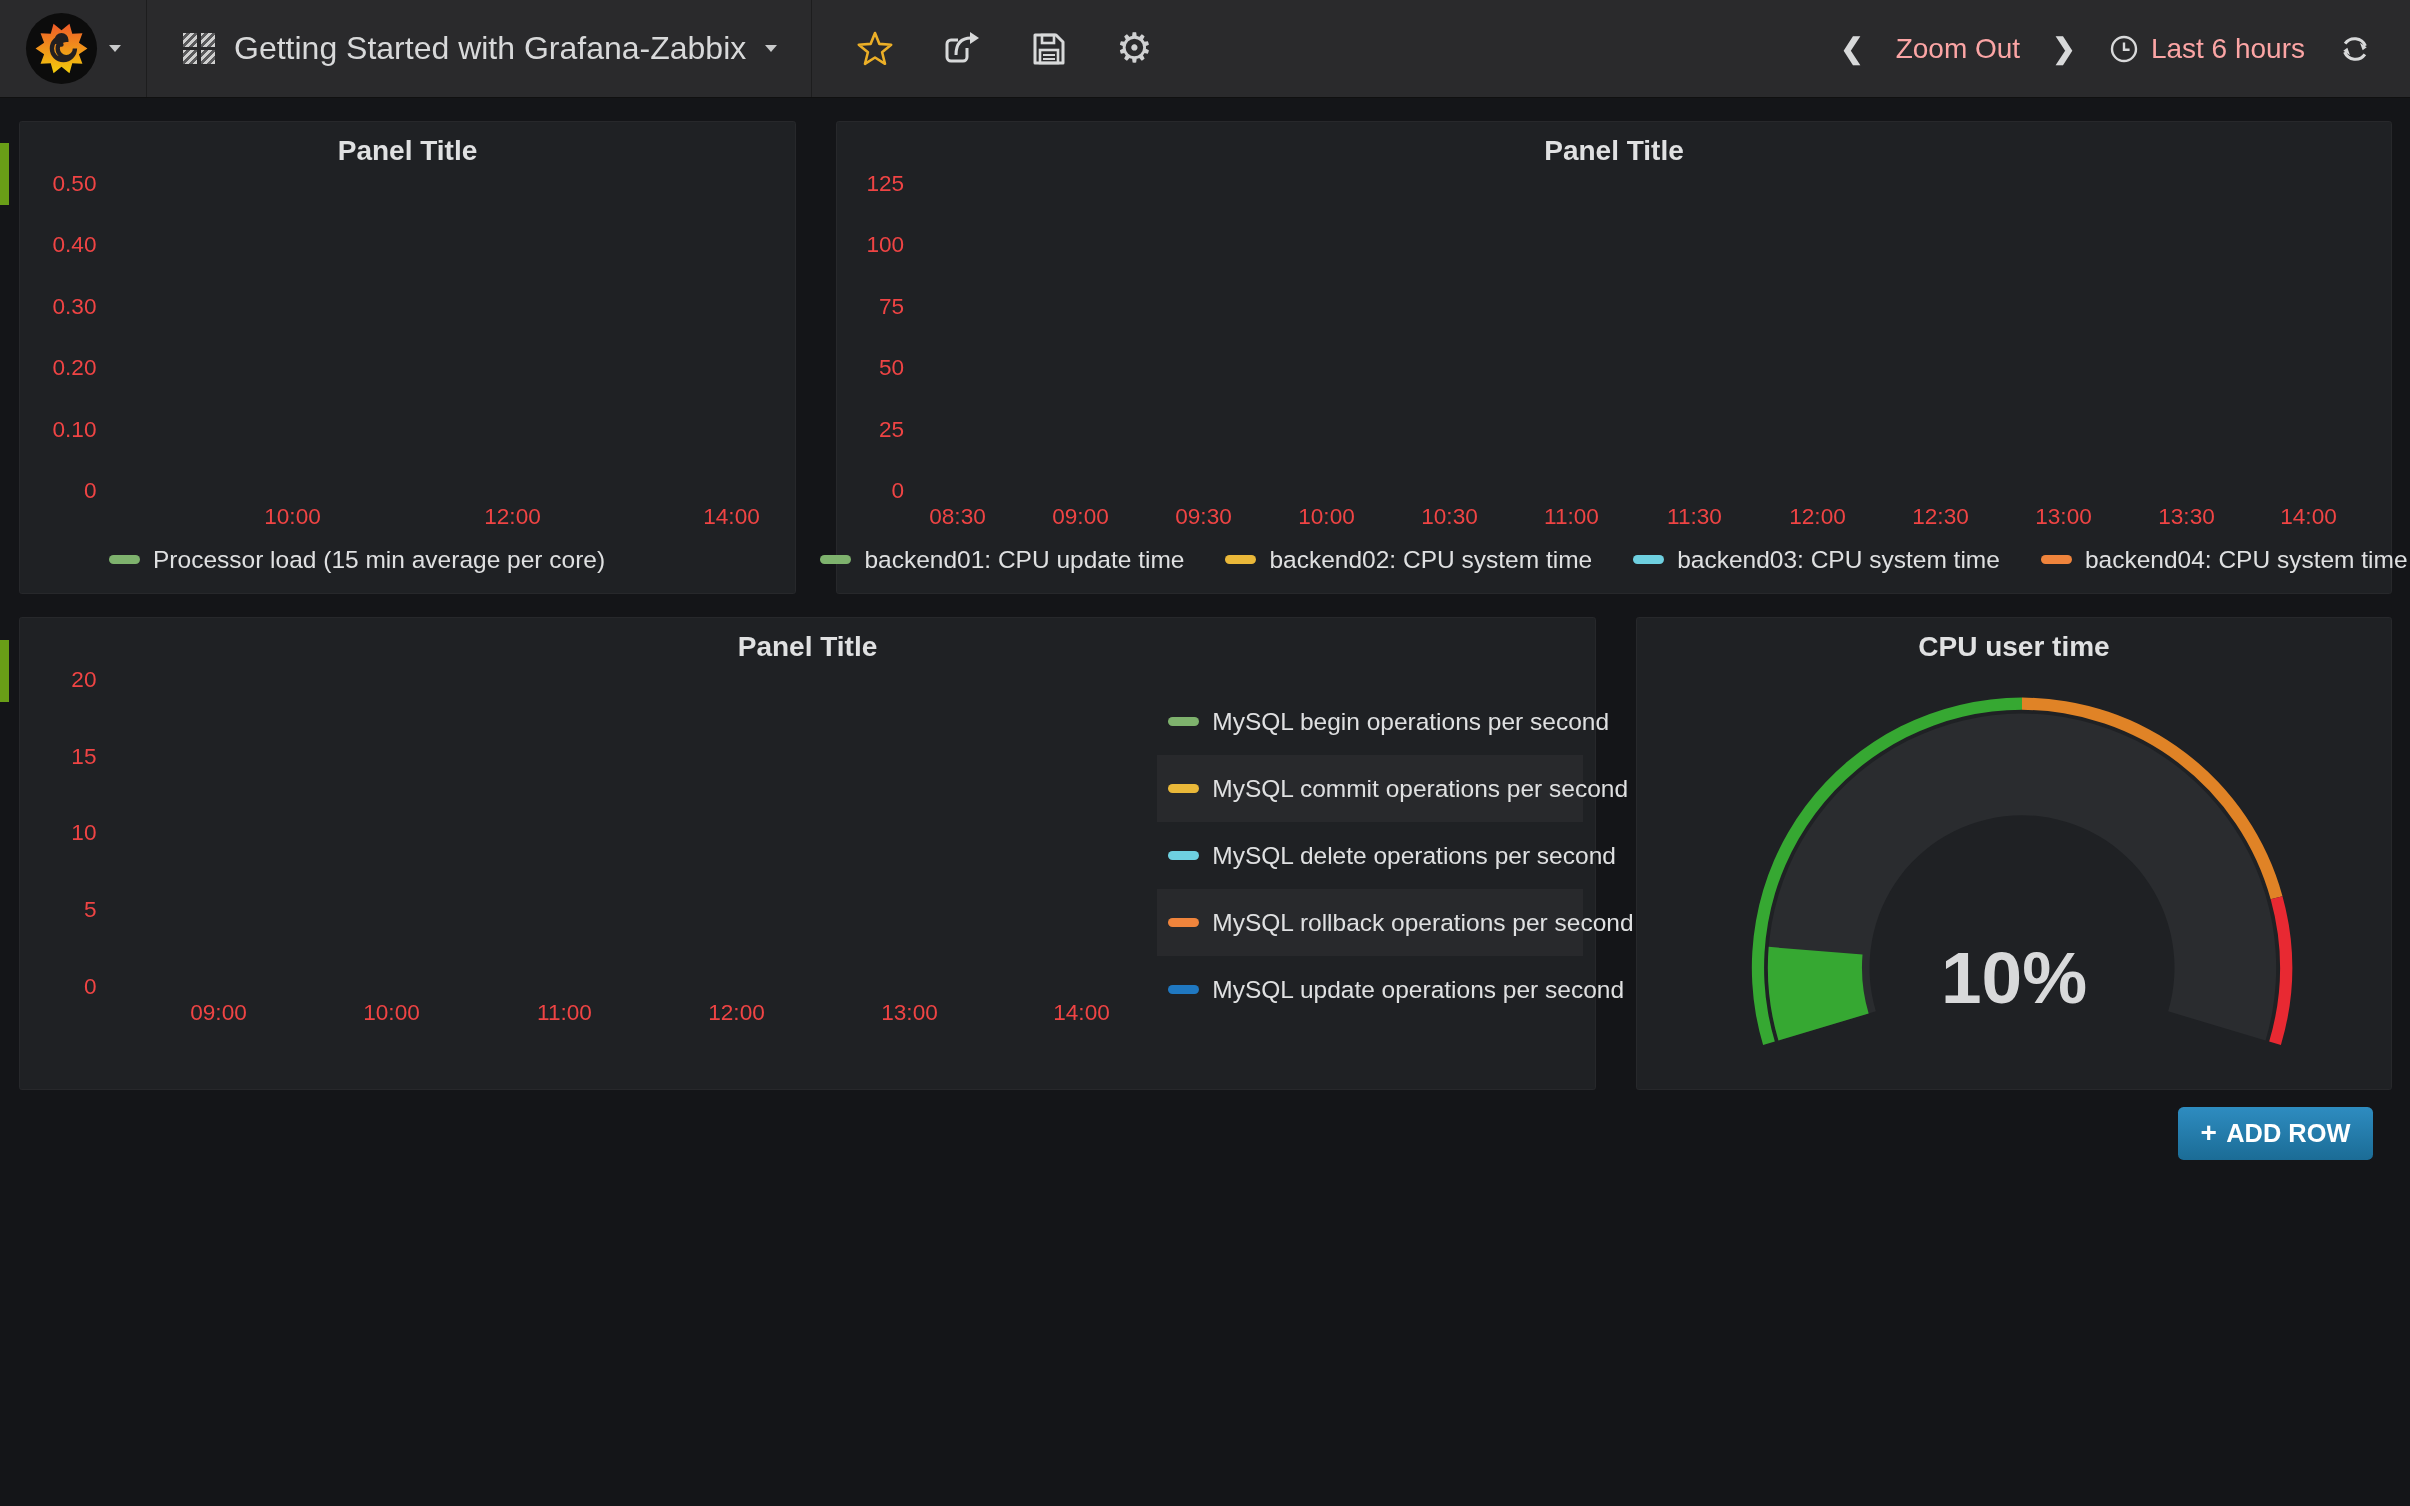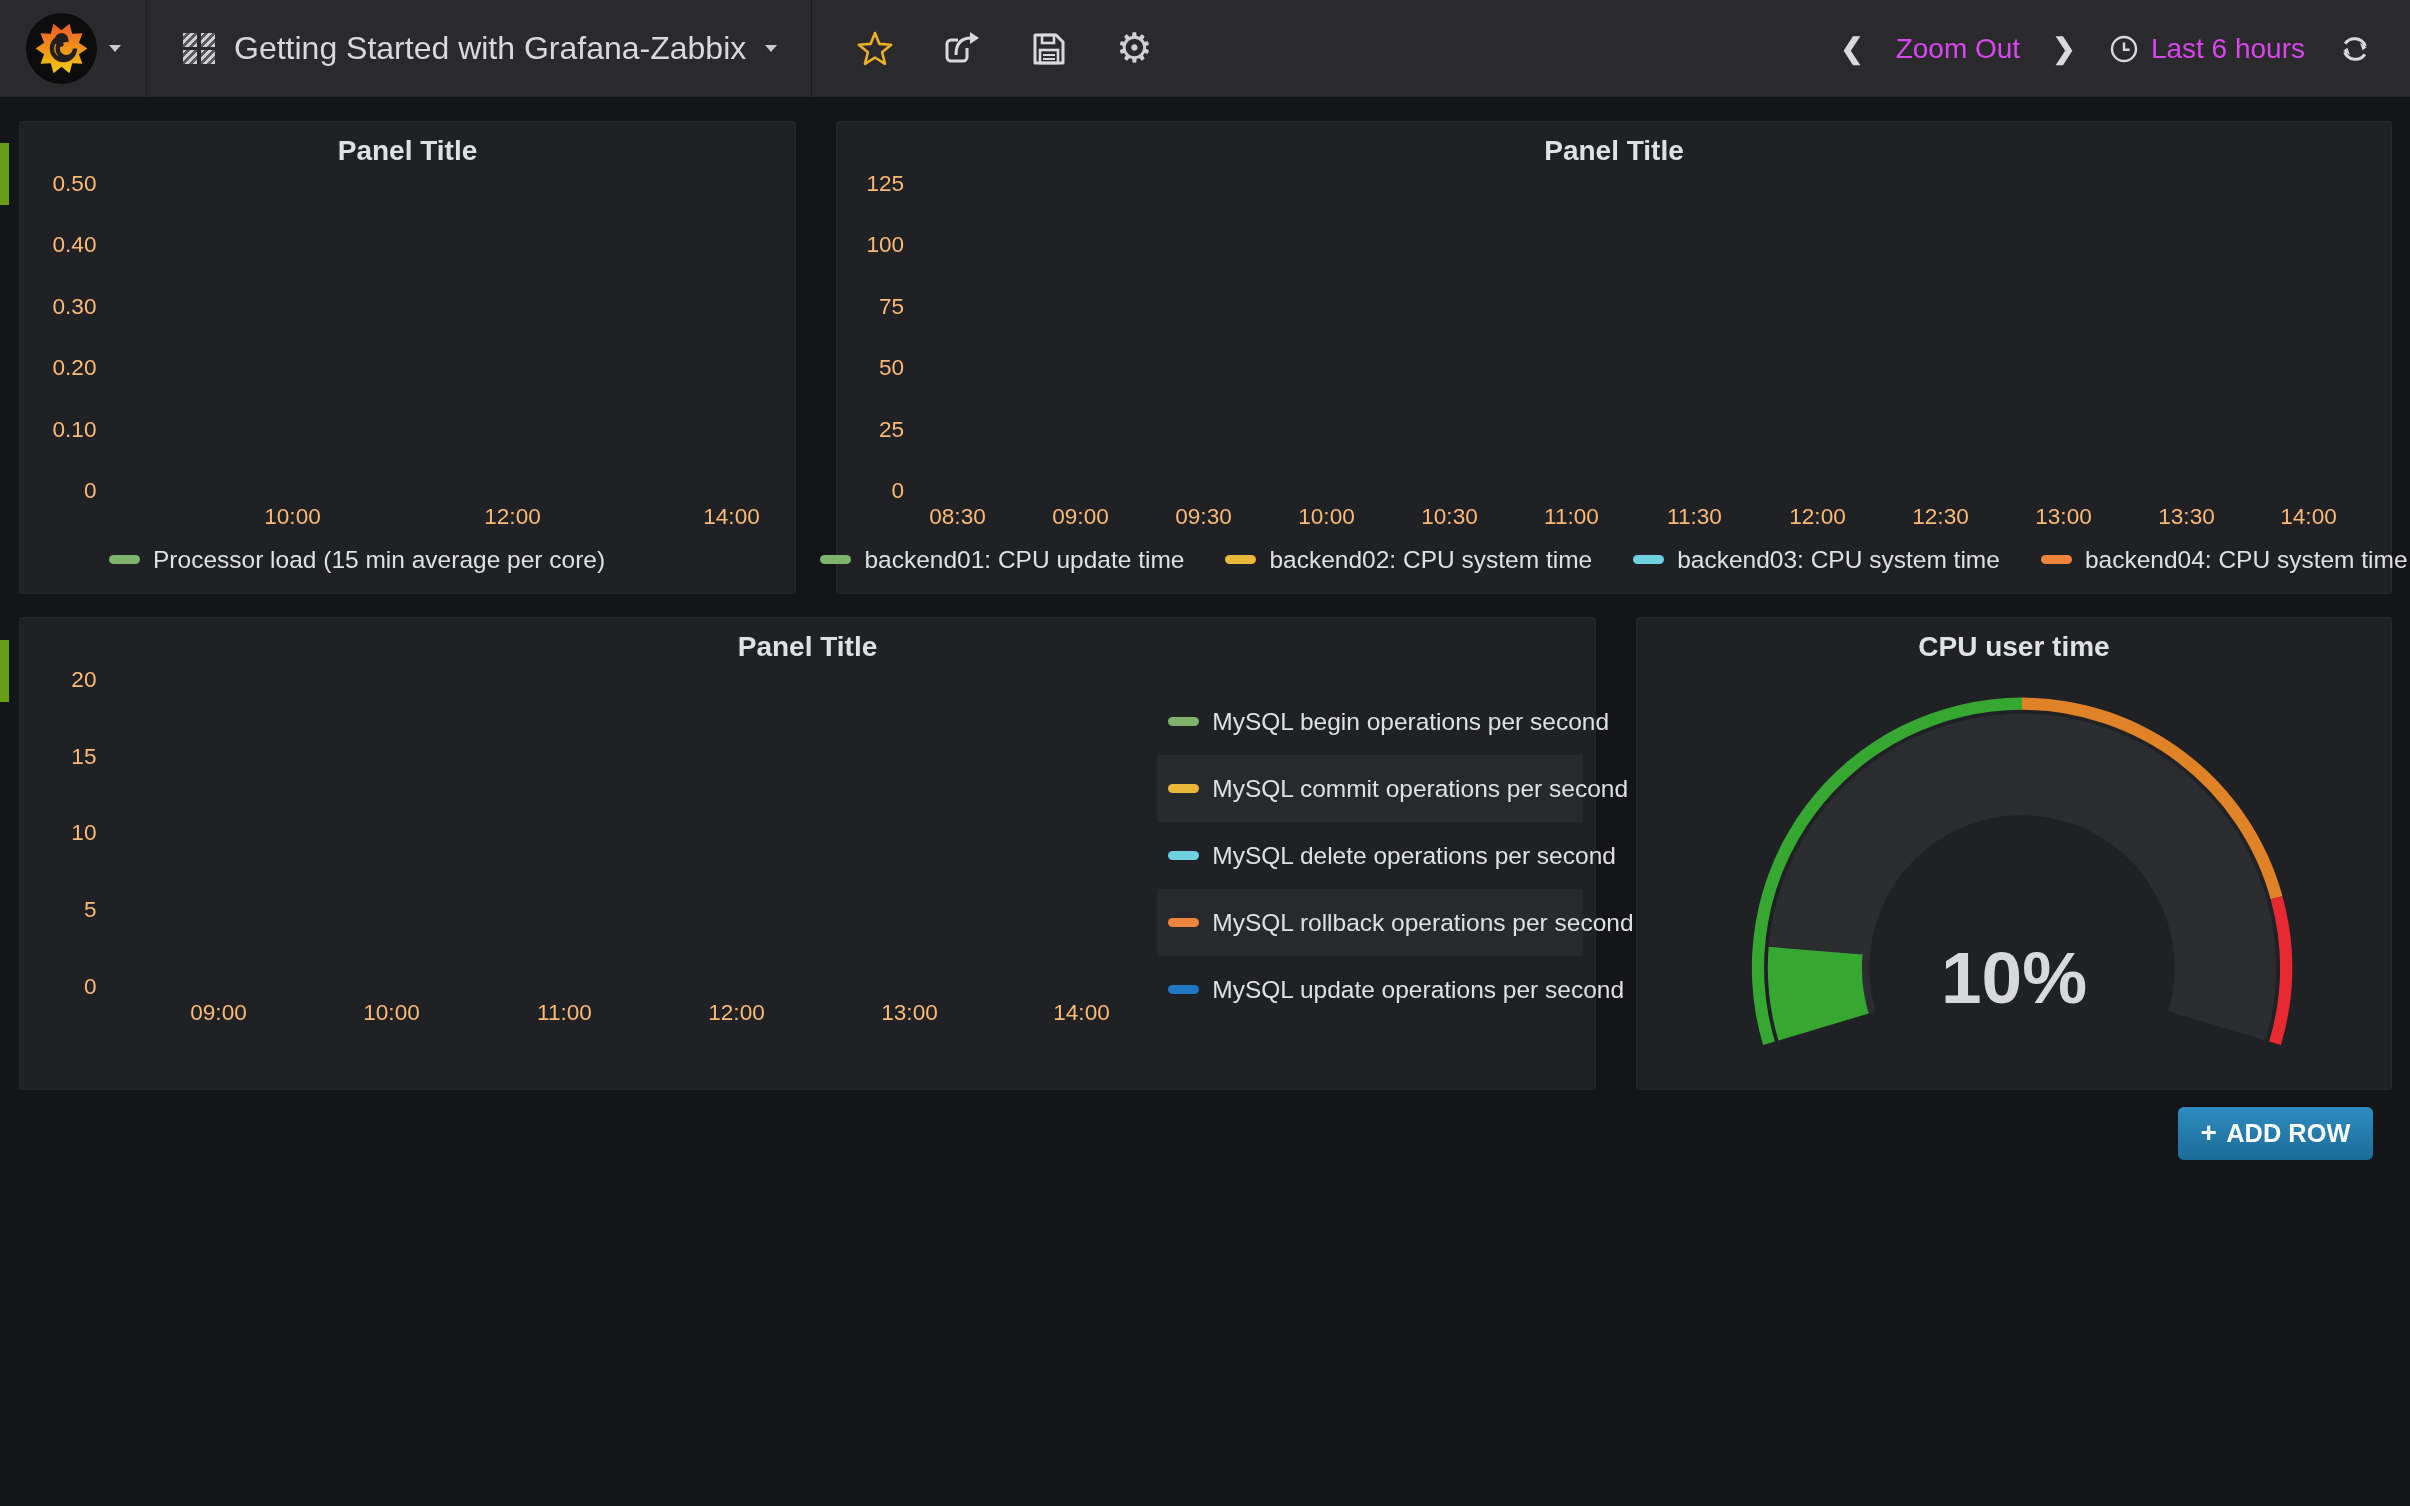--- a/index.html
+++ b/index.html
@@ -19,39 +19,39 @@
   .grid-icon { width:32px; height:32px; display:grid; grid-template-columns:14px 14px;
                grid-template-rows:14px 14px; gap:3.8px; }
   .grid-icon span { background:repeating-linear-gradient(135deg,#cfcfcf 0 2.8px,#59595b 2.8px 5.6px); }
   .dash-title { font-size:32px; color:#d8d9da; white-space:nowrap; }
   .nav-actions { display:flex; align-items:center; gap:47px; padding-left:43px; }
   .icon-btn { background:none; border:none; cursor:pointer; display:flex; align-items:center; height:47px; }
   .gear-glyph { font-size:41px; color:#d0d1d2; line-height:1; }
   .time-controls { margin-left:auto; display:flex; align-items:center; gap:32px; padding-right:38px;
                    color:#d8d9da; }
   .chev { font-size:28px; color:#d8d9da; font-weight:bold; }
-  .tc-label { font-size:28px; color:#d946ef; white-space:nowrap; }
+  .tc-label { font-size:28px; color:#fca5a5; white-space:nowrap; }
   .time-picker { display:flex; align-items:center; gap:11.3px; }
 
   
   .dashboard { position:relative; padding:0 19px; }
   .row-handle { position:absolute; left:0; width:9.4px; height:62px; background:#699e17; cursor:pointer; }
   .grid-row { display:flex; gap:40px; }
   .row-1 { margin-top:22.6px; }
   .row-2 { margin-top:23.5px; }
   .panel { position:relative; height:473px; background:#1f2124; border:0.9px solid #27282b;
            border-radius:2.8px; }
   #p1 { width:777px; }
   #p2 { flex:1; }
   #p3 { width:1577px; }
   #p4 { flex:1; }
   .panel-title { position:absolute; top:13px; left:0; width:100%; text-align:center;
                  font-size:28px; font-weight:bold; color:#e0e1e2; cursor:pointer; }
   .plot { position:absolute; }
-  .axis-label { position:absolute; font-size:22.6px; color:#fdba74; }
+  .axis-label { position:absolute; font-size:22.6px; color:#ef4444; }
   .y-label { width:68px; text-align:right; }
   .x-label { width:113px; text-align:center; }
   .gridline { stroke:#393b3e; stroke-width:1; }
   .baseline { stroke:#55575a; stroke-width:2; }
 
   
   .legend-item { display:flex; align-items:center; cursor:pointer; }
   .swatch { width:31px; height:8.5px; border-radius:4.7px; margin-right:13px; flex:none; }
   .legend-label { font-size:24.5px; color:#dfe0e1; white-space:nowrap; }
   .legend-p1 { position:absolute; left:89px; top:424px; }

